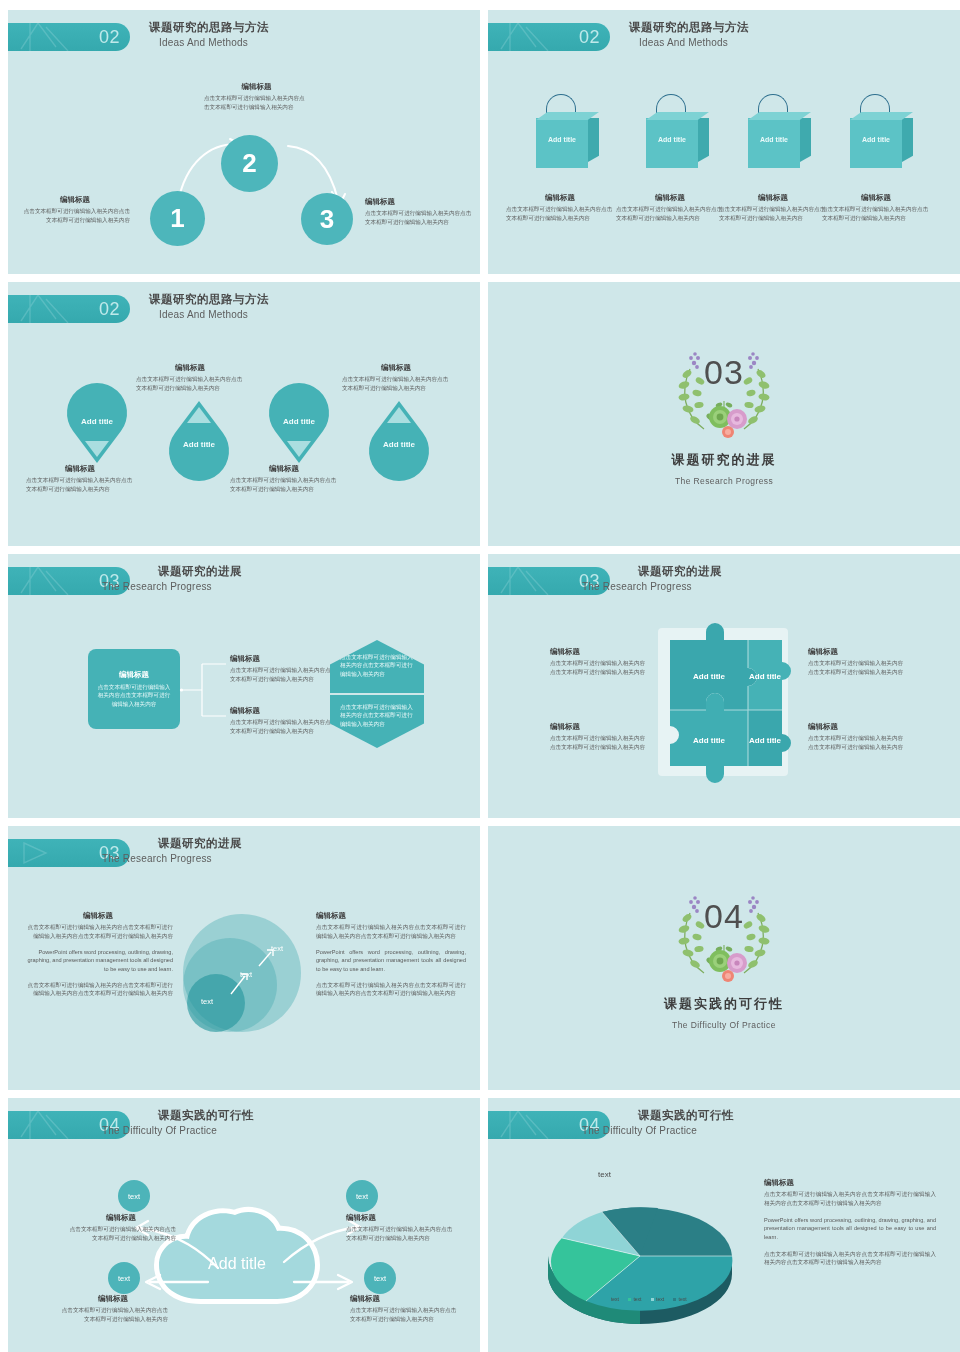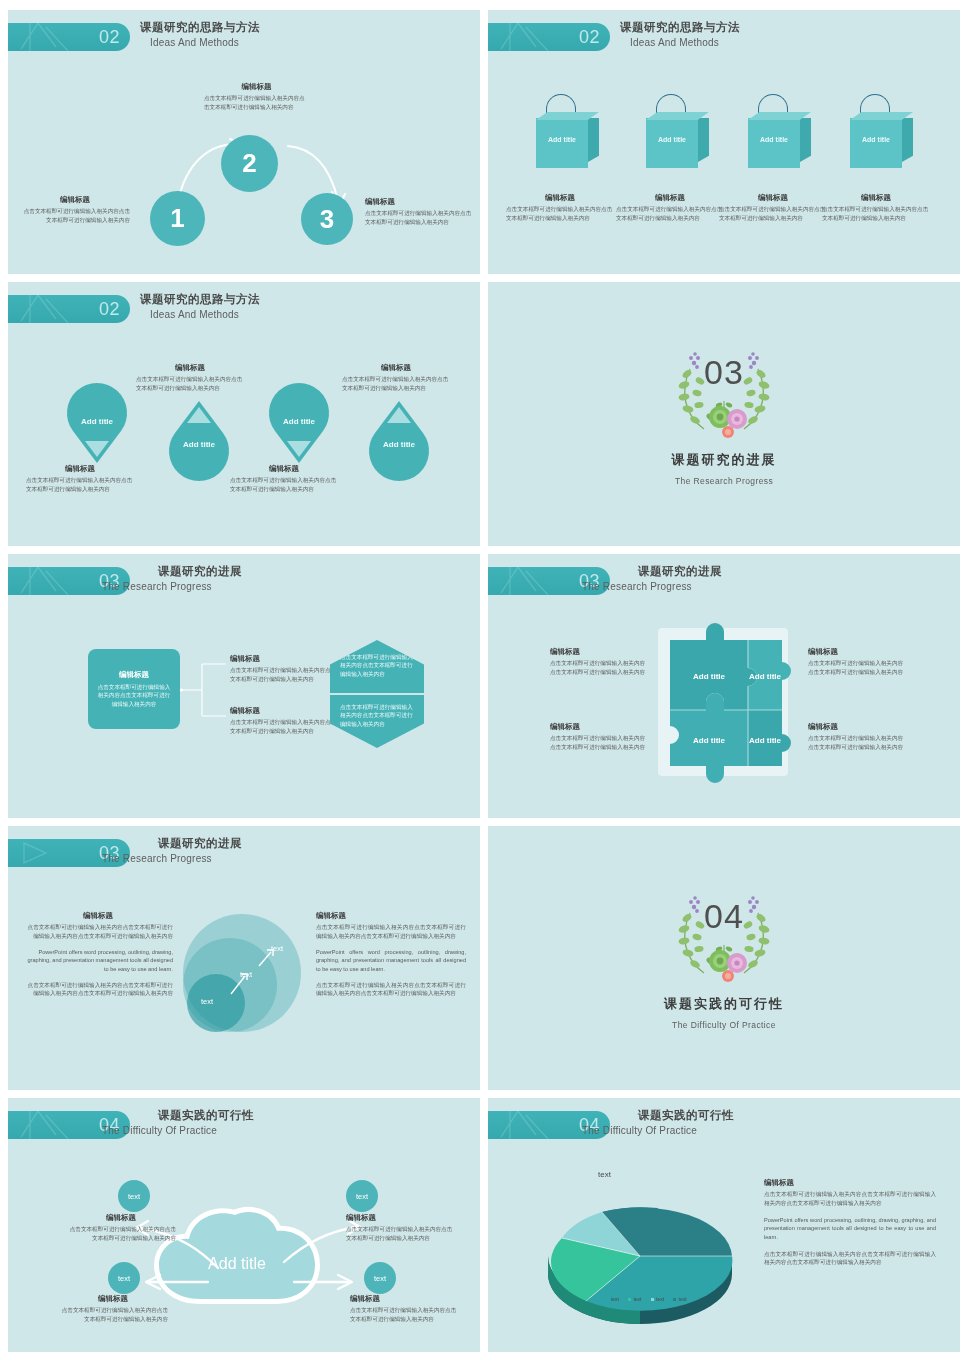--- a/index.html
+++ b/index.html
@@ -34,21 +34,21 @@
   .hdr .bar .deco{
     position:absolute; left:8px; top:-6px; width:70px; height:40px;
     opacity:.25;
   }
   .hdr .num{
     position:absolute; left:4px; top:0; width:122px; height:28px;
     display:flex; align-items:center; justify-content:flex-end;
     padding-right:14px;
     color:#bfe9ea; font-size:18px; font-weight:400; letter-spacing:.5px;
   }
-  .hdr .titles{ position:absolute; left:132px; top:-3px; }
+  .hdr .titles{ position:absolute; left:141px; top:-3px; }
   .hdr .cn{ font-size:11.5px; color:#4a4a4a; font-weight:700; letter-spacing:.5px; }
   .hdr .en{ font-size:10px; color:#5d5d5d; margin-top:2px; margin-left:10px; letter-spacing:.2px;}
   .hdr.ind .en{ margin-left:0px; }
 
   
   .tt{ font-size:7.5px; font-weight:700; color:#3f3f3f; line-height:1.25; }
   .bd{ font-size:5.6px; color:#5a5a5a; line-height:1.55; }
   .bd.j{ text-align:justify; }
   .ctr{ text-align:center; }
   .rgt{ text-align:right; }

